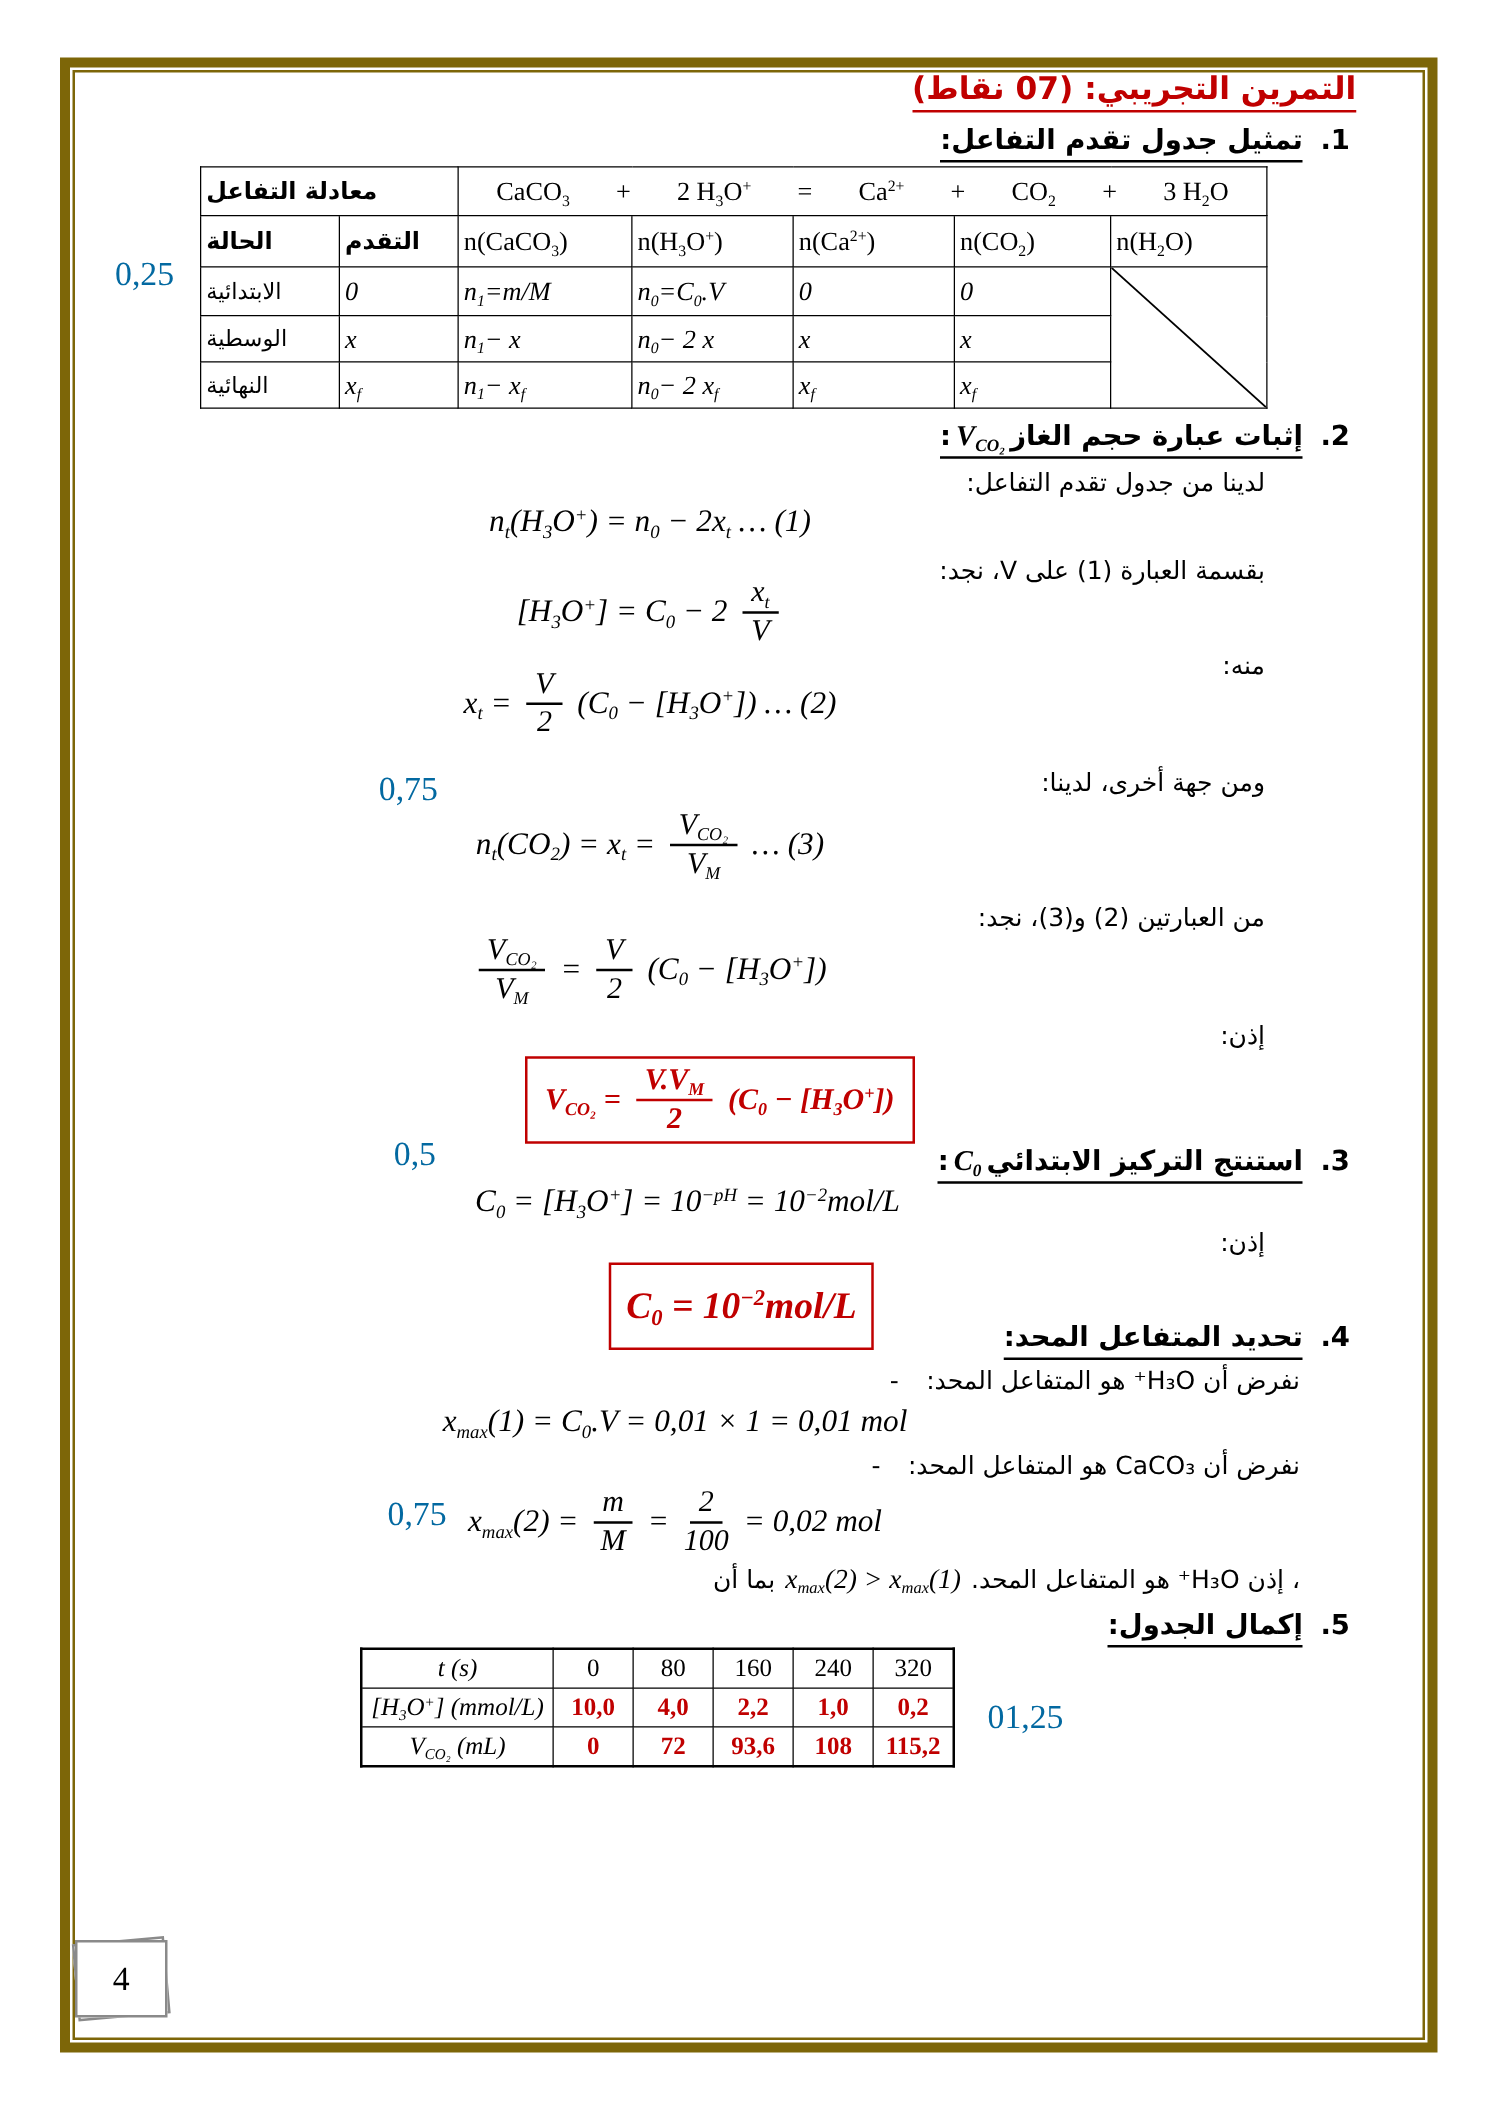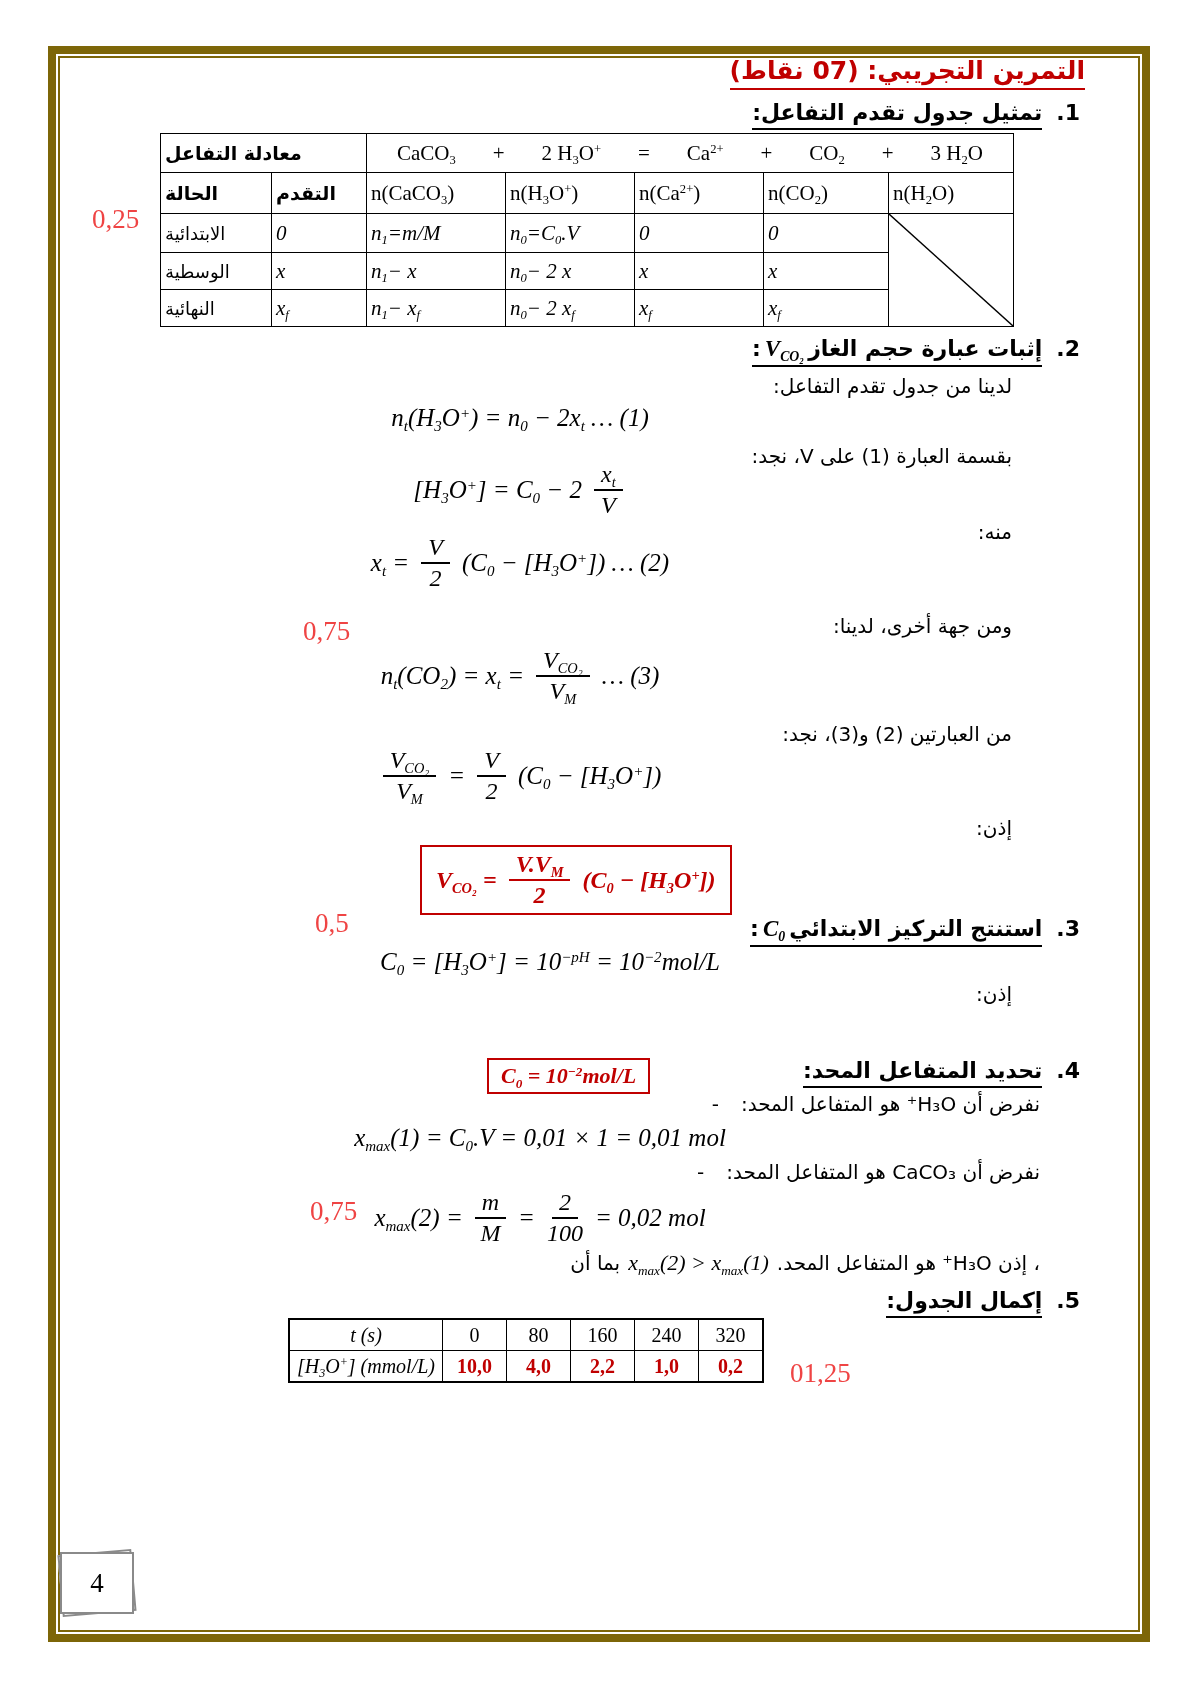--- a/index.html
+++ b/index.html
@@ -24,21 +24,21 @@
   
   .bodyline{font-family:"DejaVu Sans",sans-serif;font-size:20px;direction:rtl;text-align:right;}
   
   .formula{display:flex;justify-content:center;align-items:center;gap:8px;
            font-family:"Liberation Serif",serif;font-style:italic;font-size:25px;direction:ltr;}
   .frac{display:inline-flex;flex-direction:column;align-items:center;line-height:1.05;font-size:24px;margin:0 4px;}
   .frac .top{border-bottom:2px solid currentColor;padding:0 7px 2px;}
   .frac .bot{padding-top:2px;}
   .redbox{display:inline-flex;align-items:center;gap:8px;border:2px solid #c00000;color:#c00000;
           font-weight:bold;padding:5px 14px;background:#fff;}
-  .score{position:absolute;font-family:"Liberation Serif",serif;font-size:27px;color:#ef4444;}
+  .score{position:absolute;font-family:"Liberation Serif",serif;font-size:27px;color:#0369a1;}
   
   table{border-collapse:collapse;}
   #table1{position:absolute;left:160px;top:133px;}
   #table1 td{border:1.5px solid #000;text-align:left;vertical-align:middle;padding:0 4px;}
   #table1 .arb{font-family:"DejaVu Sans",sans-serif;font-size:19px;font-weight:bold;direction:rtl;}
   #table1 .arn{font-family:"DejaVu Sans",sans-serif;font-size:18px;direction:rtl;}
   #table1 .chem{font-family:"Liberation Serif",serif;font-size:21px;direction:ltr;}
   #table1 .mit{font-family:"Liberation Serif",serif;font-style:italic;font-size:21px;direction:ltr;}
   .eqflex{display:flex;justify-content:space-between;align-items:baseline;padding:0 26px;
           font-family:"Liberation Serif",serif;font-size:21px;direction:ltr;gap:36px;}
@@ -230,21 +230,21 @@
   </span>
 </div>
 
 <div class="abs formula" style="left:300px;top:948px;width:500px;">
   <span>C<sub>0</sub> = [H<sub>3</sub>O<sup>+</sup>] = 10<sup>−pH</sup> = 10<sup>−2</sup>mol/L</span>
 </div>
 
 <div class="abs bodyline" style="top:982px;right:178px;">إذن:</div>
 
 <div class="abs" style="left:487px;top:1010px;">
-  <div class="redbox formula" style="font-size:22px;padding:3px 12px;margin-top:48px;">
+  <div class="redbox formula" style="font-size:30px;padding:16px 12px;">
     <span>C<sub>0</sub> = 10<sup>−2</sup>mol/L</span>
   </div>
 </div>
 
 <div class="abs hline" style="top:1058px;right:110px;">
   <span class="hnum">4.</span>
   <span class="hgrp">
       <span class="htxt">تحديد المتفاعل المحد:</span>
     </span>
 </div>
@@ -301,19 +301,27 @@
     <td class="val" style="width:61px;">320</td>
   </tr>
   <tr>
     <td class="lbl">[H<sub>3</sub>O<sup>+</sup>] (mmol/L)</td>
     <td class="valred">10,0</td>
     <td class="valred">4,0</td>
     <td class="valred">2,2</td>
     <td class="valred">1,0</td>
     <td class="valred">0,2</td>
   </tr>
+  <tr>
+    <td class="lbl">V<sub>CO₂</sub> (mL)</td>
+    <td class="valred">0</td>
+    <td class="valred">72</td>
+    <td class="valred">93,6</td>
+    <td class="valred">108</td>
+    <td class="valred">115,2</td>
+  </tr>
 </tbody>
   </table>
 
 <div class="pagebox">
   <div class="back"></div>
   <div class="front">4</div>
 </div>
 
 </body></html>

